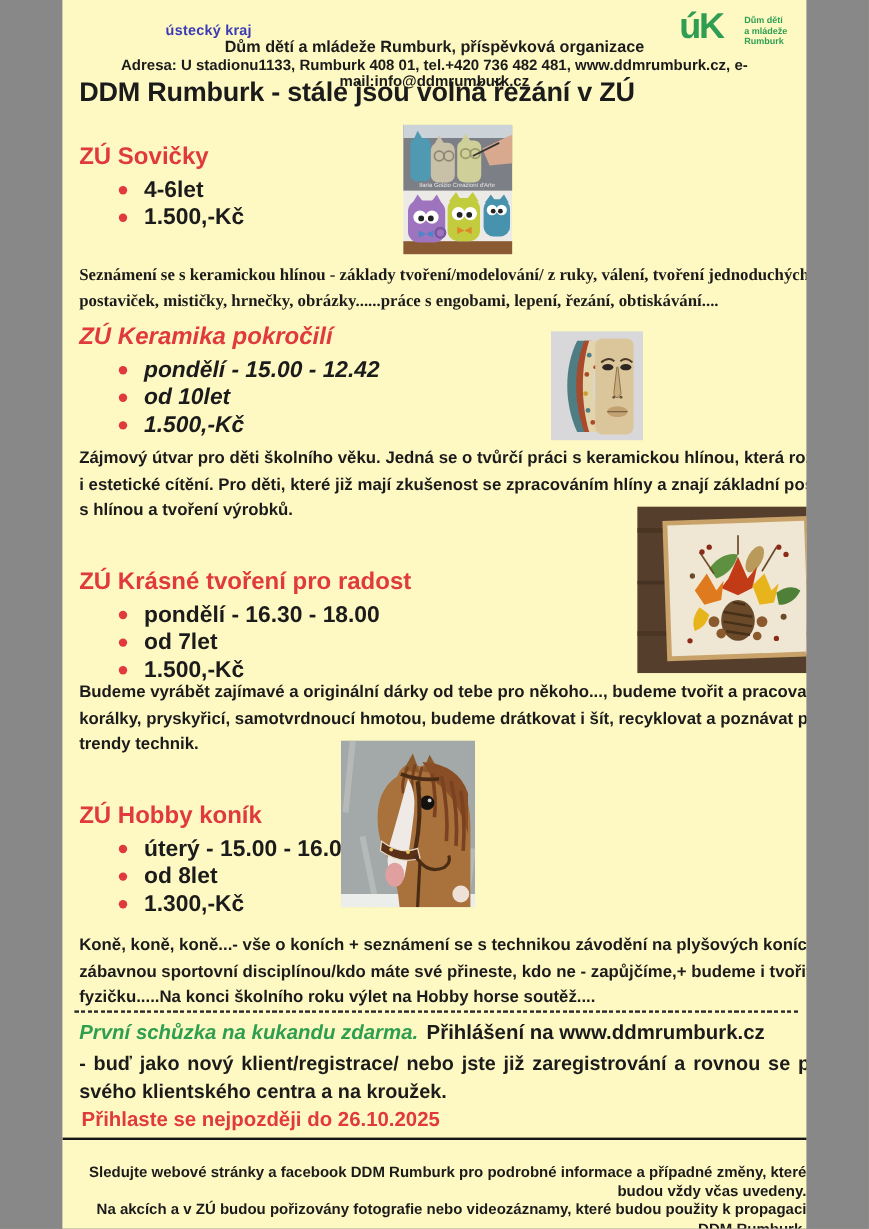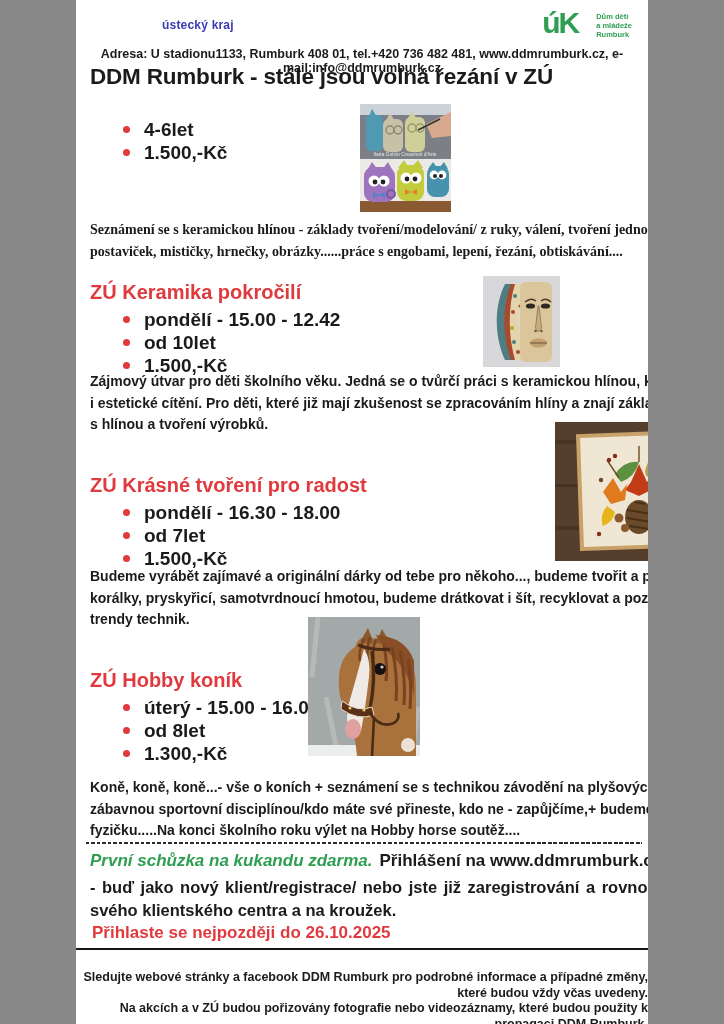--- a/index.html
+++ b/index.html
@@ -4,41 +4,41 @@
 <style>
   :root{
     --red:#e03a3e;
     --green:#2e9e50;
     --logo-green:#2f9e53;
     --logo-blue:#3b3ab5;
     --ink:#1b1b1b;
   }
   html,body{margin:0;padding:0;background:#888;}
   .page{
-    position:relative;width:572px;height:1024px;background:#ffffff;overflow:hidden;
+    position:relative;width:620px;height:1024px;background:#fef9c3;overflow:hidden;
     font-family:"Liberation Sans","DejaVu Sans",sans-serif;color:var(--ink);
     margin:0 auto;
   }
   .abs{position:absolute;}
   
   .left-logo{left:86px;top:18px;font-size:12px;font-weight:700;color:var(--logo-blue);letter-spacing:.2px;}
   .org-line{left:0;right:0;top:31px;text-align:center;font-size:13.5px;font-weight:700;}
   .addr-line{left:0;right:0;top:47px;text-align:center;font-size:12.5px;font-weight:700;}
   .ddm-logo{right:16px;top:8px;display:flex;align-items:flex-start;gap:18px;color:var(--logo-green);}
   .ddm-glyph{font-size:30px;line-height:30px;font-weight:800;letter-spacing:-2px;}
   .ddm-lines{font-size:7.5px;line-height:9px;font-weight:700;padding-top:4px;}
   .page-title{left:14px;top:64px;font-size:22.5px;font-weight:700;letter-spacing:-.2px;}
   
   .section{left:14px;}
   .sec-heading{font-size:20px;line-height:26px;font-weight:700;color:var(--red);margin-bottom:3px;}
   .bullet-row{display:flex;align-items:center;height:23px;font-size:19px;font-weight:700;}
   .dot{width:7px;height:7px;border-radius:50%;background:var(--red);margin:0 14px 0 33px;flex:0 0 auto;}
   .desc{left:14px;width:700px;font-size:14px;line-height:21.5px;font-weight:700;}
   #s1{top:118px;} #d1{top:219px;font-family:Liberation Serif, serif;}
-  #s2{top:279px;} #d2{top:371px;}
+  #s2{top:268px;font-style:italic;} #d2{top:371px;}
   #s3{top:472px;} #d3{top:566px;}
   #s4{top:667px;} #d4{top:777px;}
   .img{line-height:0;}
   #img1{left:284px;top:104px;}
   #img2{left:407px;top:276px;}
   #img3{left:479px;top:422px;}
   #img4{left:232px;top:617px;}
   
   .dashed{left:10px;right:6px;top:842px;height:2px;
     background:repeating-linear-gradient(90deg,#2a2a2a 0 3.5px,transparent 3.5px 5.5px);}
@@ -48,33 +48,35 @@
   .deadline{left:16px;top:923px;font-size:17px;font-weight:700;color:var(--red);}
   .solid-line{left:0;top:948px;width:724px;height:2px;background:#161616;}
   .footer{left:0;right:0;top:970px;text-align:right;font-size:12.5px;line-height:15.5px;font-weight:700;}
 </style>
 </head>
 <body>
 
 <div class="page">
 
   <div class="abs left-logo">ústecký kraj</div>
+  <div class="abs org-line">Dům dětí a mládeže Rumburk, příspěvková organizace</div>
   <div class="abs addr-line">Adresa: U stadionu1133, Rumburk 408 01, tel.+420 736 482 481, www.ddmrumburk.cz, e-mail:info@ddmrumburk.cz</div>
   <div class="abs ddm-logo">
     <span class="ddm-glyph">úK</span>
     <span class="ddm-lines">
       <div>Dům dětí</div>
       <div>a mládeže</div>
       <div>Rumburk</div>
     </span>
   </div>
 
   <div class="abs page-title">DDM Rumburk - stále jsou volná řezání v ZÚ</div>
 
   <div class="abs section" id="s1">
+    <div class="sec-heading">ZÚ Sovičky</div>
     <div class="bullet-row">
         <span class="dot"></span>
         <span>4-6let</span>
       </div>
     <div class="bullet-row">
         <span class="dot"></span>
         <span>1.500,-Kč</span>
       </div>
   </div>
   <div class="abs desc" id="d1">Seznámení se s keramickou hlínou - základy tvoření/modelování/ z ruky, válení, tvoření jednoduchých zvířátek, postaviček, mističky, hrnečky, obrázky......práce s engobami, lepení, řezání, obtiskávání....</div>

